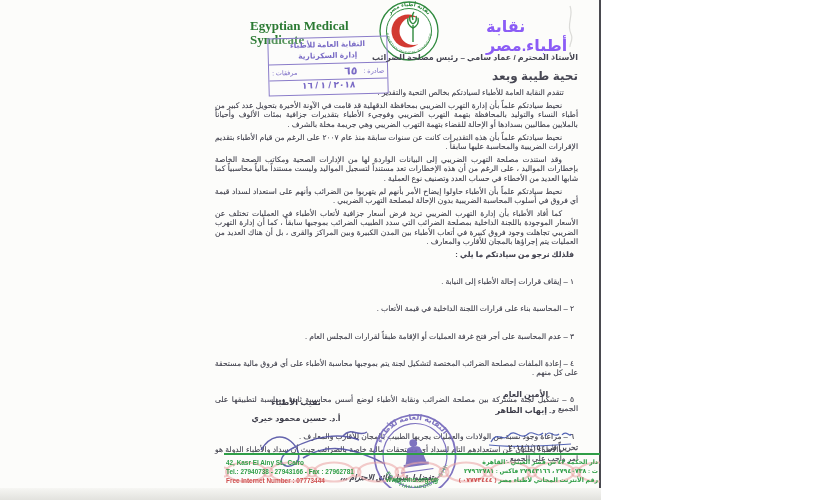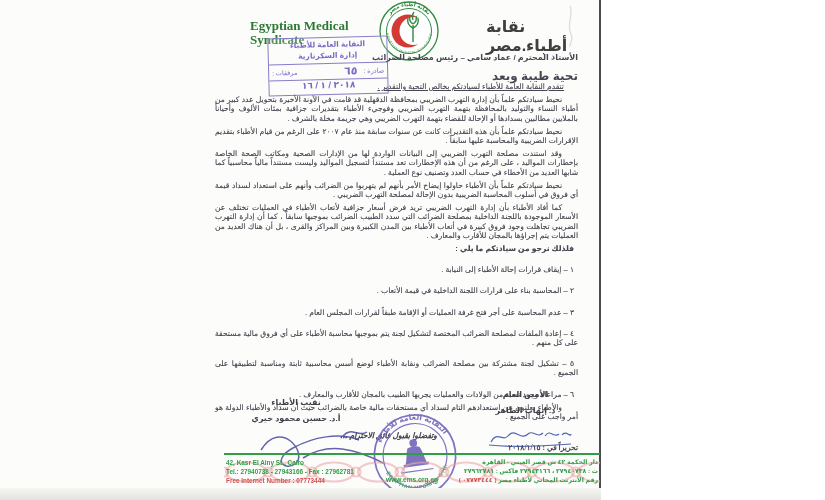--- a/index.html
+++ b/index.html
@@ -20,21 +20,21 @@
   }
   
   #org-en{
     position:absolute;left:250px;top:19px;width:130px;
     font-family:"Liberation Serif","DejaVu Serif",serif;
     font-size:13px;font-weight:bold;color:#2b7a33;line-height:14px;
   }
   #logo{position:absolute;left:375px;top:1px;}
   #org-ar{
     position:absolute;left:486px;top:17px;width:100px;
-    font-size:16px;font-weight:bold;color:#404040;
+    font-size:16px;font-weight:bold;color:#8b5cf6;
     direction:rtl;text-align:left;letter-spacing:-.5px;
   }
   
   #stamp-box{
     position:absolute;left:268px;top:37px;width:120px;height:58px;
     border:1.5px solid #8a7cc9;color:#7b6cc6;box-sizing:border-box;
     transform:rotate(-1.5deg);direction:rtl;background:rgba(255,255,255,.2);
   }
   #stamp-box .r1{height:24px;border-bottom:1.2px solid #8a7cc9;text-align:center;
     font-size:7.5px;font-weight:bold;line-height:11px;padding-top:1px;}
@@ -51,23 +51,23 @@
   #greeting{
     position:absolute;left:215px;top:69px;width:363px;direction:rtl;text-align:right;
     font-size:12px;font-weight:bold;color:#474753;
   }
   #body-flow{
     position:absolute;left:215px;top:82px;width:363px;direction:rtl;
     font-size:7.6px;line-height:9.2px;color:#474753;text-align:justify;text-align-last:right;
     text-shadow:0 0 .4px rgba(70,70,80,.45);
   }
   #body-flow p{margin:4px 0 0 0;text-indent:16px;}
-  #body-flow p.intro{margin-top:0;text-indent:14px;text-align:center;text-decoration:underline;}
+  #body-flow p.intro{margin-top:6px;text-indent:14px;text-align:center;}
   #body-flow p.req-head{font-weight:bold;text-indent:4px;}
-  #body-flow p.item{margin-top:12px;text-indent:4px;}
+  #body-flow p.item{margin-top:18px;text-indent:4px;}
   #body-flow p.valediction{
     margin-top:10px;text-align:left;text-align-last:center;
     font-weight:bold;font-style:italic;
   }
   
   .sigblock{position:absolute;text-align:center;color:#3e3e4a;direction:rtl;}
   .sigblock .t{font-size:8px;font-weight:bold;}
   .sigblock .n{font-size:8px;font-weight:bold;margin-top:7px;}
   #sig-right-block{left:478px;top:390px;width:95px;}
   #sig-left-block{left:246px;top:398px;width:100px;}

